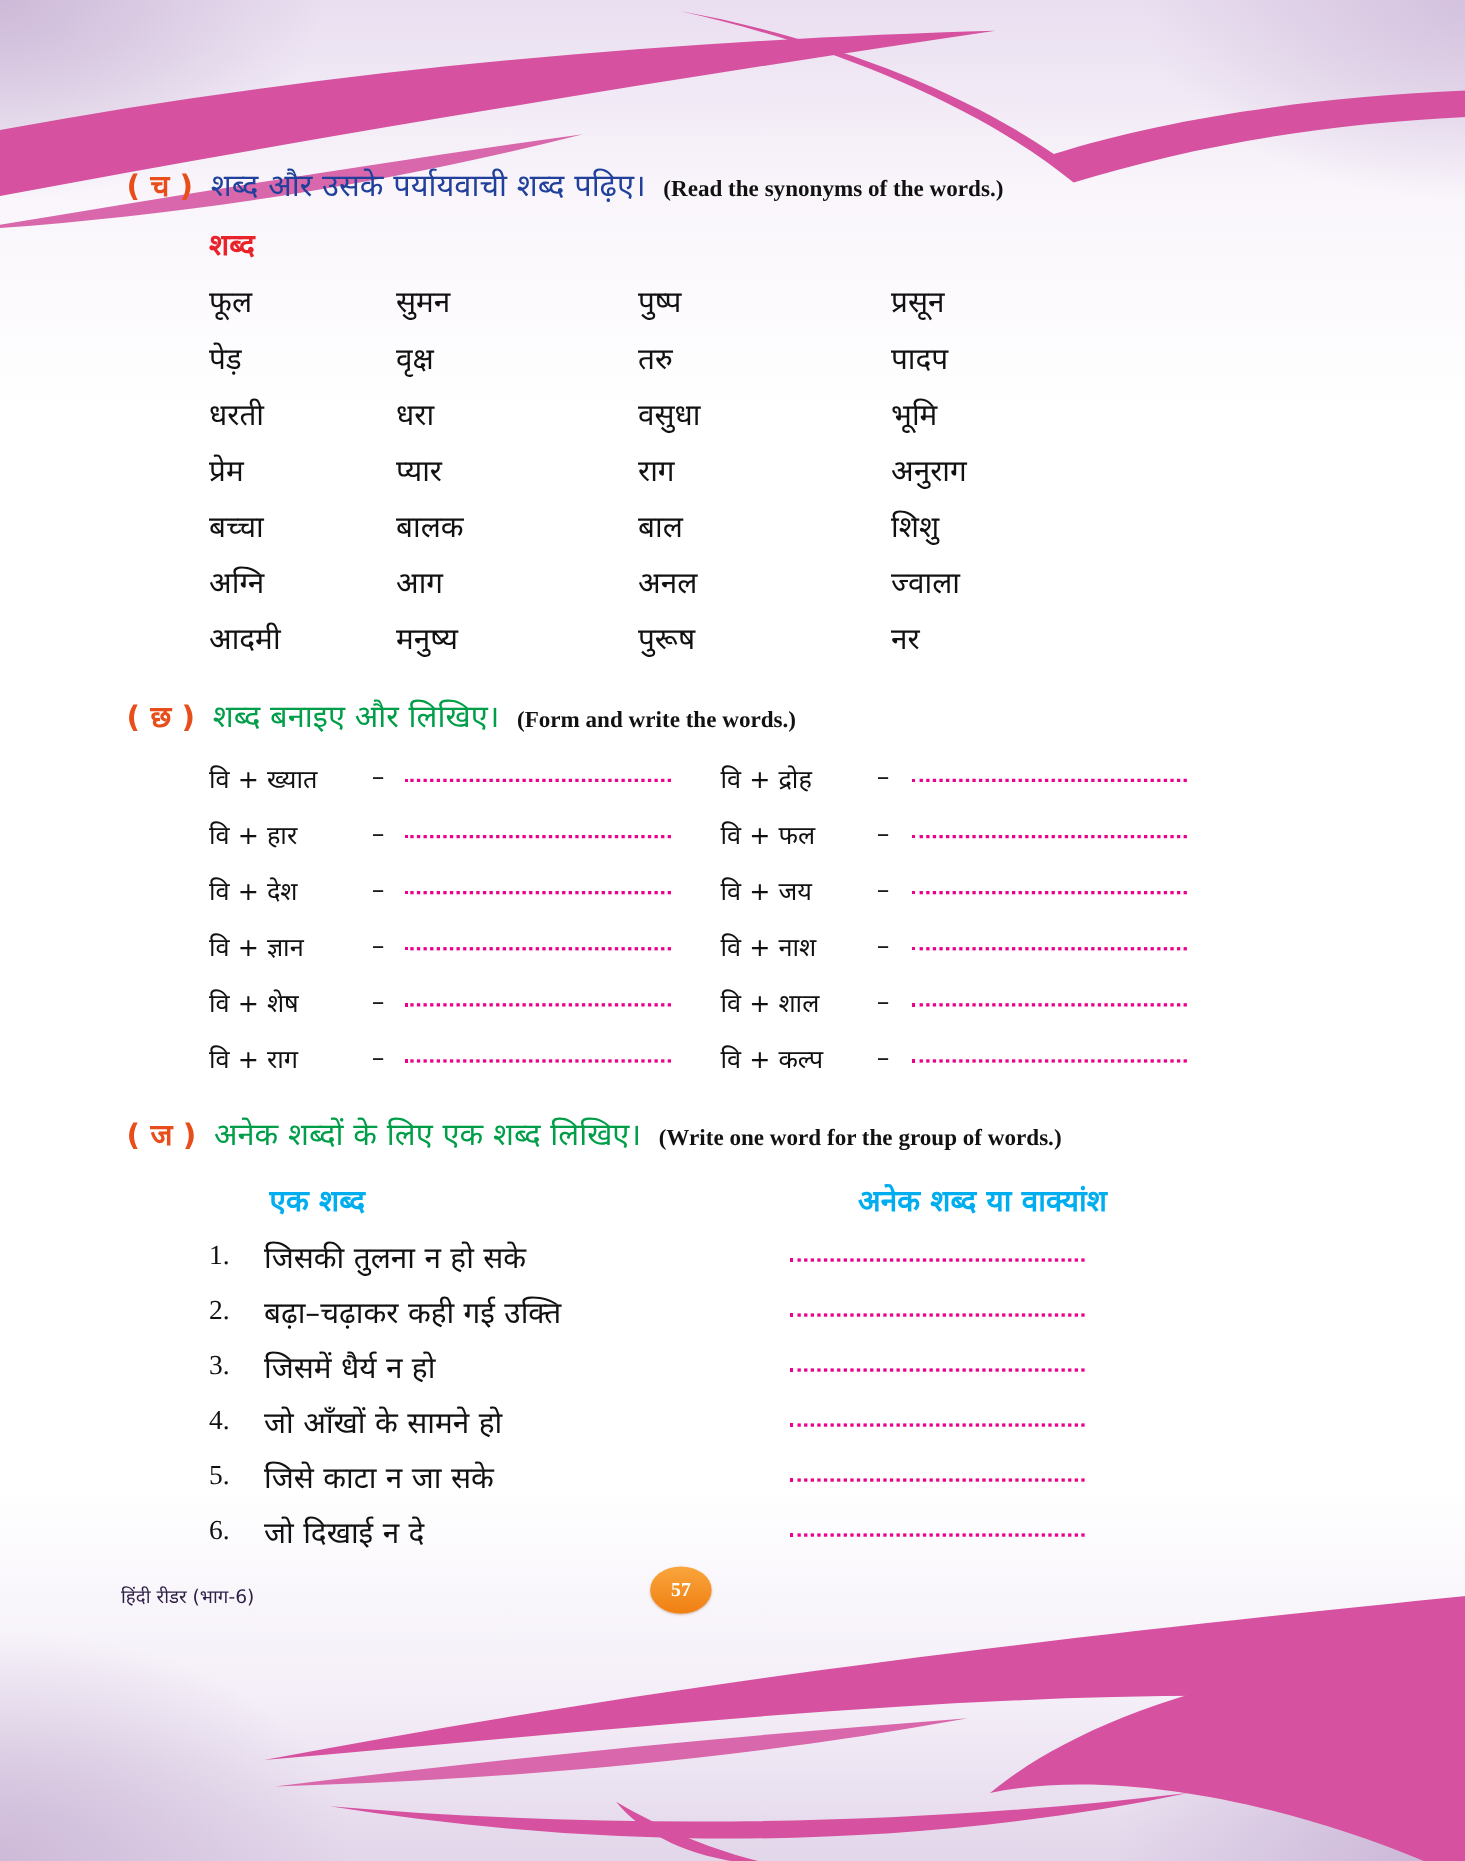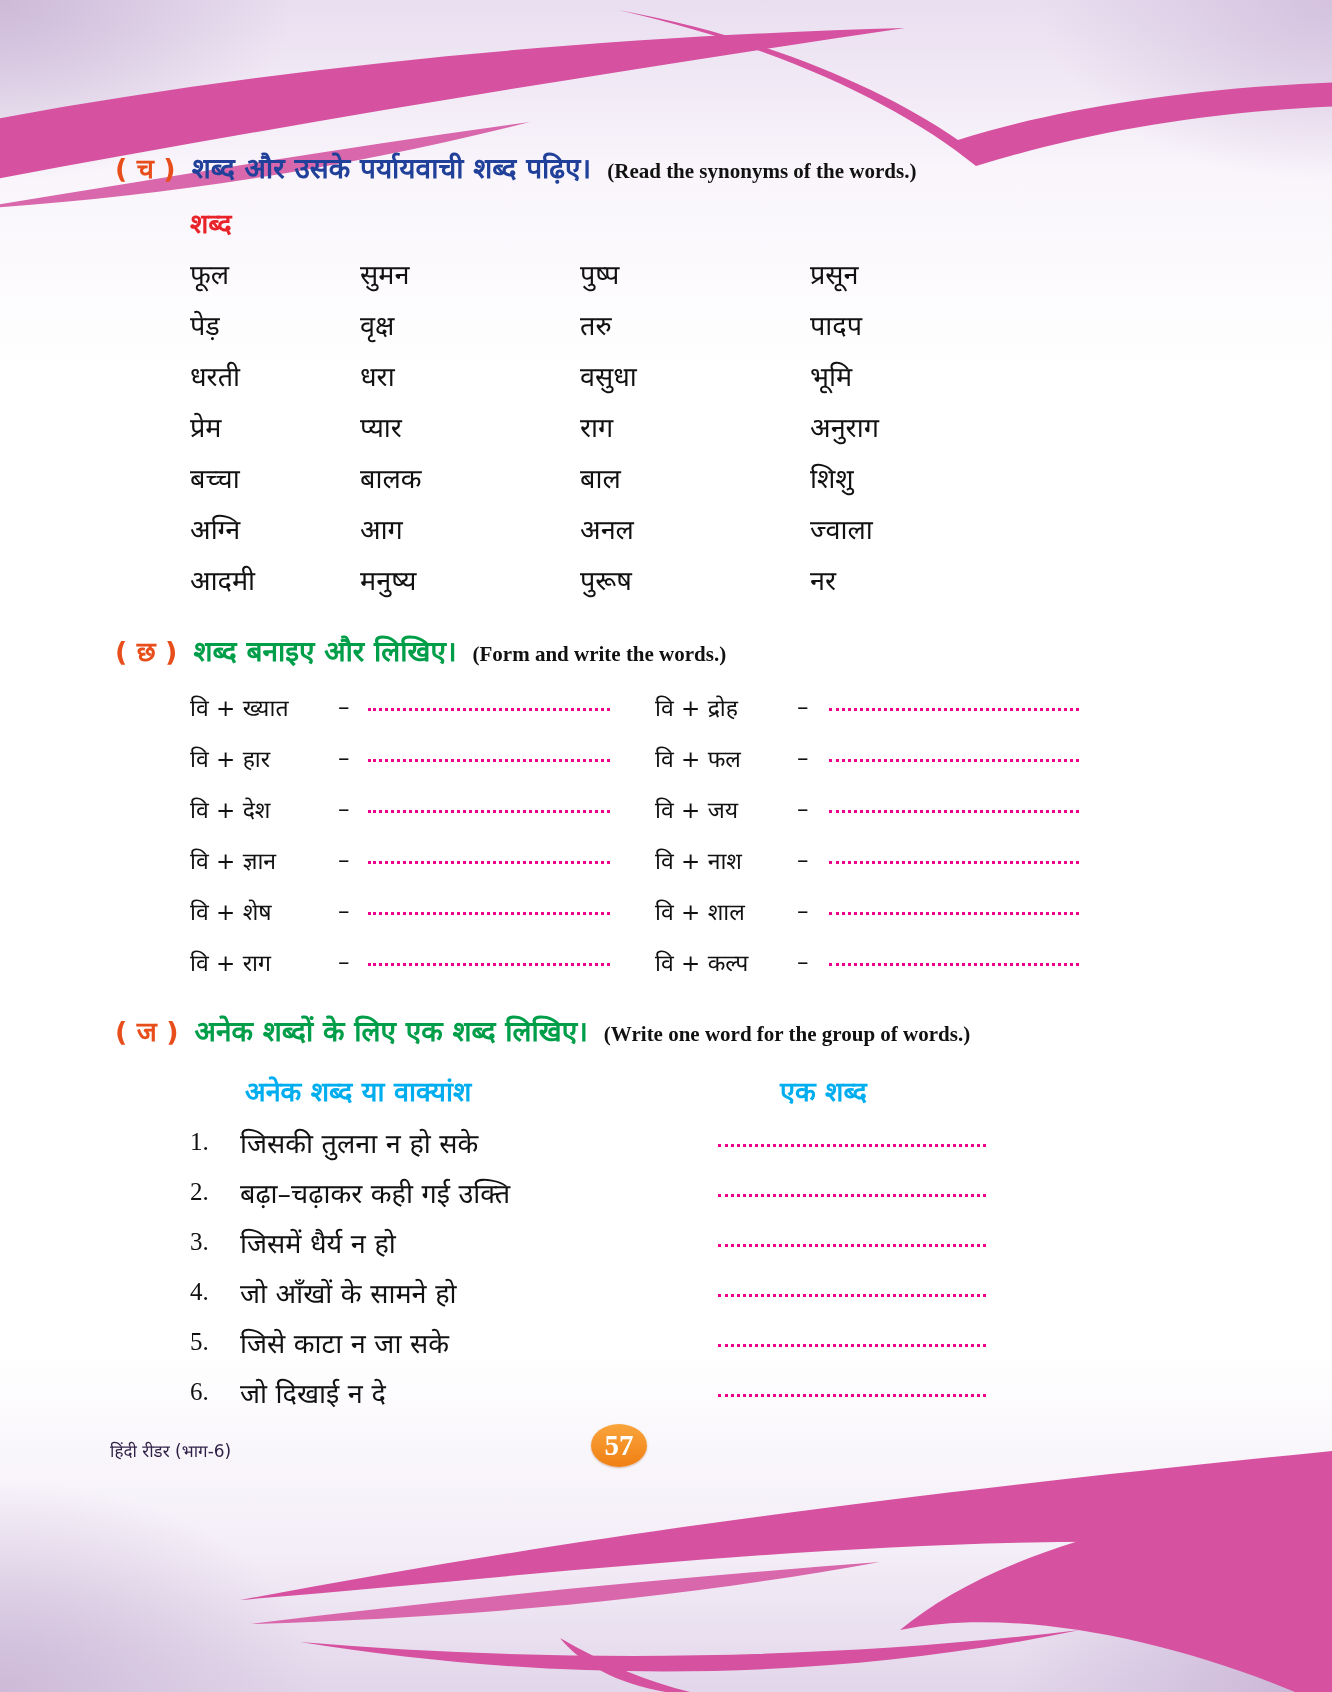--- a/index.html
+++ b/index.html
@@ -17,21 +17,21 @@
   }
 
   .deco { position:absolute; left:0; width:1332px; pointer-events:none; }
   .deco-top { top:0; height:250px; }
   .deco-bottom { bottom:0; height:300px; }
 
   .content { position:absolute; top:146px; left:115px; width:1130px; }
 
   .sec-head { display:flex; align-items:baseline; gap:16px; }
   .marker   { font-size:27px; font-weight:700; color:#e84e1b; white-space:nowrap; }
-  .title-hi { font-size:28px; font-weight:700;text-align:right; }
+  .title-hi { font-size:28px; font-weight:400;text-align:right; }
   .blue  { color:#20409a; }
   .green { color:#009e49; }
   .red   { color:#e8232a; }
   .cyan  { color:#00aeef; }
   .title-en { font-size:21px; font-weight:700; color:#111;
               font-family:"Liberation Serif","DejaVu Serif",serif;margin-top:13px; }
 
   
   .syn-table { margin-left:75px; margin-top:10px; }
   .syn-row { display:grid; grid-template-columns:170px 220px 230px 1fr;
@@ -53,21 +53,21 @@
   .ow-row { display:grid; grid-template-columns:50px 478px 268px; align-items:center;
             height:50px; font-size:27px; margin-left:75px; color:#111; }
   .ow-num { font-family:"Liberation Serif","DejaVu Serif",serif; font-size:25px; }
 
   
   .footer { position:absolute; left:0; top:1424px; width:1332px; height:60px; }
   .book-title { position:absolute; left:110px; top:15px; font-size:17px; color:#2e1f46; }
   .page-badge { position:absolute; left:591px; top:0; width:56px; height:43px;
                 background:linear-gradient(180deg,#f9a53d 0%, #f07f12 100%);
                 border-radius:50%; color:#fff; display:flex; align-items:center; justify-content:center;
-                font-size:29px; font-weight:700; font-family:"Liberation Serif","DejaVu Serif",serif;
+                font-size:18px; font-weight:700; font-family:"Liberation Serif","DejaVu Serif",serif;
                 box-shadow:0 1px 2px rgba(120,60,0,.35); }
 </style>
 </head>
 <body>
 
 <div class="page">
 
   <svg class="deco deco-top" viewBox="0 0 1332 250" aria-hidden="true">
     <path d="M -10,120 C 300,62 620,36 905,28 C 620,70 300,122 -10,180 Z" fill="#d6519f"></path>
     <path d="M -10,206 C 160,178 340,148 530,122 C 340,170 160,196 -10,208 Z" fill="#d967ab"></path>
@@ -200,22 +200,22 @@
     </section>
 
     <section class="sec-ow">
       <div class="sec-head">
         <span class="marker">( ज )</span>
         <span class="title-hi green">अनेक शब्दों के लिए एक शब्द लिखिए।</span>
         <span class="title-en">(Write one word for the group of words.)</span>
       </div>
 
       <div class="ow-heads">
+        <span class="cyan">एक शब्द</span>
         <span class="cyan">अनेक शब्द या वाक्यांश</span>
-        <span class="cyan">एक शब्द</span>
       </div>
 
       <div>
         <div class="ow-row">
           <span class="ow-num">1.</span>
           <span>जिसकी तुलना न हो सके</span>
           <span class="blank"></span>
         </div>
         <div class="ow-row">
           <span class="ow-num">2.</span>

